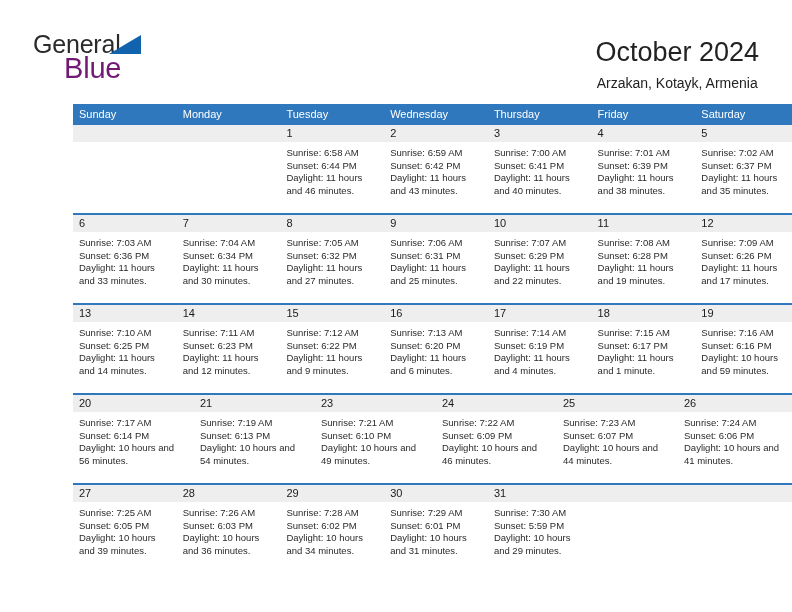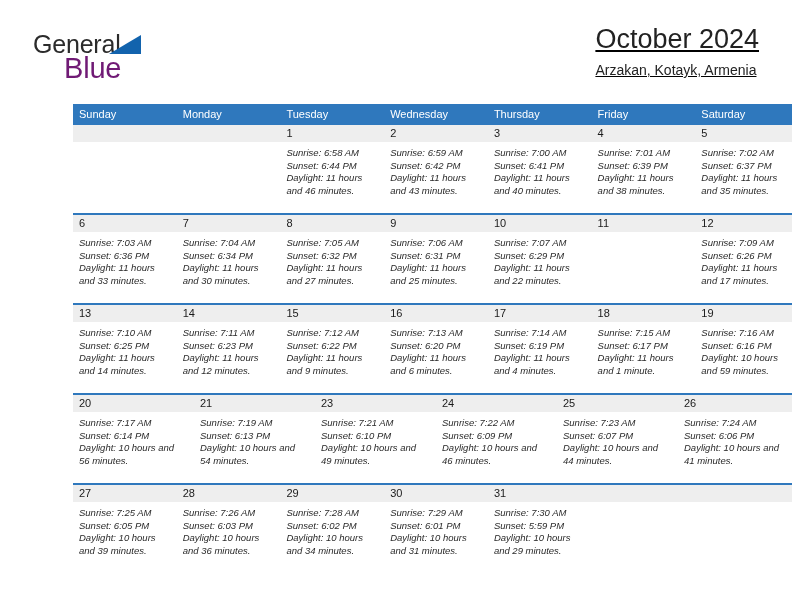--- a/index.html
+++ b/index.html
@@ -59,23 +59,22 @@
     left: 31px;
     top: 22px;
     font-size: 29px;
     letter-spacing: -0.2px;
     color: #701a75;
     font-family: "Liberation Sans", sans-serif;
   }
   .title-block {
     position: absolute;
     right: 0;
-    top: 0;
-    text-align: left;
-    text-decoration: underline;
+    top: 13px;
+    text-align: center;
   }
   .month-title {
     font-size: 27px;
     color: #222222;
     line-height: 34px;
     white-space: nowrap;
   }
   .location {
     font-size: 14px;
     color: #222222;
@@ -129,21 +128,20 @@
     font-size: 11px;
     color: #1a1a1a;
     padding-left: 6px;
     box-sizing: border-box;
   }
   .cell .info {
     padding: 5px 8px 0 6px;
     font-size: 9.5px;
     line-height: 12.6px;
     color: #2a2a2a;
-    font-style: italic;
   }
   .cell .info div {
     white-space: nowrap;
   }
   .cell .info .daylight {
     white-space: normal;
   }
   .cell.empty .datenum {
     background: #eeeeee;
   }
@@ -266,20 +264,25 @@
             <div class="cell">
               <div class="datenum">10</div>
               <div class="info">
                 <div>Sunrise: 7:07 AM</div>
                 <div>Sunset: 6:29 PM</div>
                 <div class="daylight">Daylight: 11 hours and 22 minutes.</div>
               </div>
             </div>
             <div class="cell">
               <div class="datenum">11</div>
+              <div class="info">
+                <div>Sunrise: 7:08 AM</div>
+                <div>Sunset: 6:28 PM</div>
+                <div class="daylight">Daylight: 11 hours and 19 minutes.</div>
+              </div>
             </div>
             <div class="cell">
               <div class="datenum">12</div>
               <div class="info">
                 <div>Sunrise: 7:09 AM</div>
                 <div>Sunset: 6:26 PM</div>
                 <div class="daylight">Daylight: 11 hours and 17 minutes.</div>
               </div>
             </div>
           </div>

